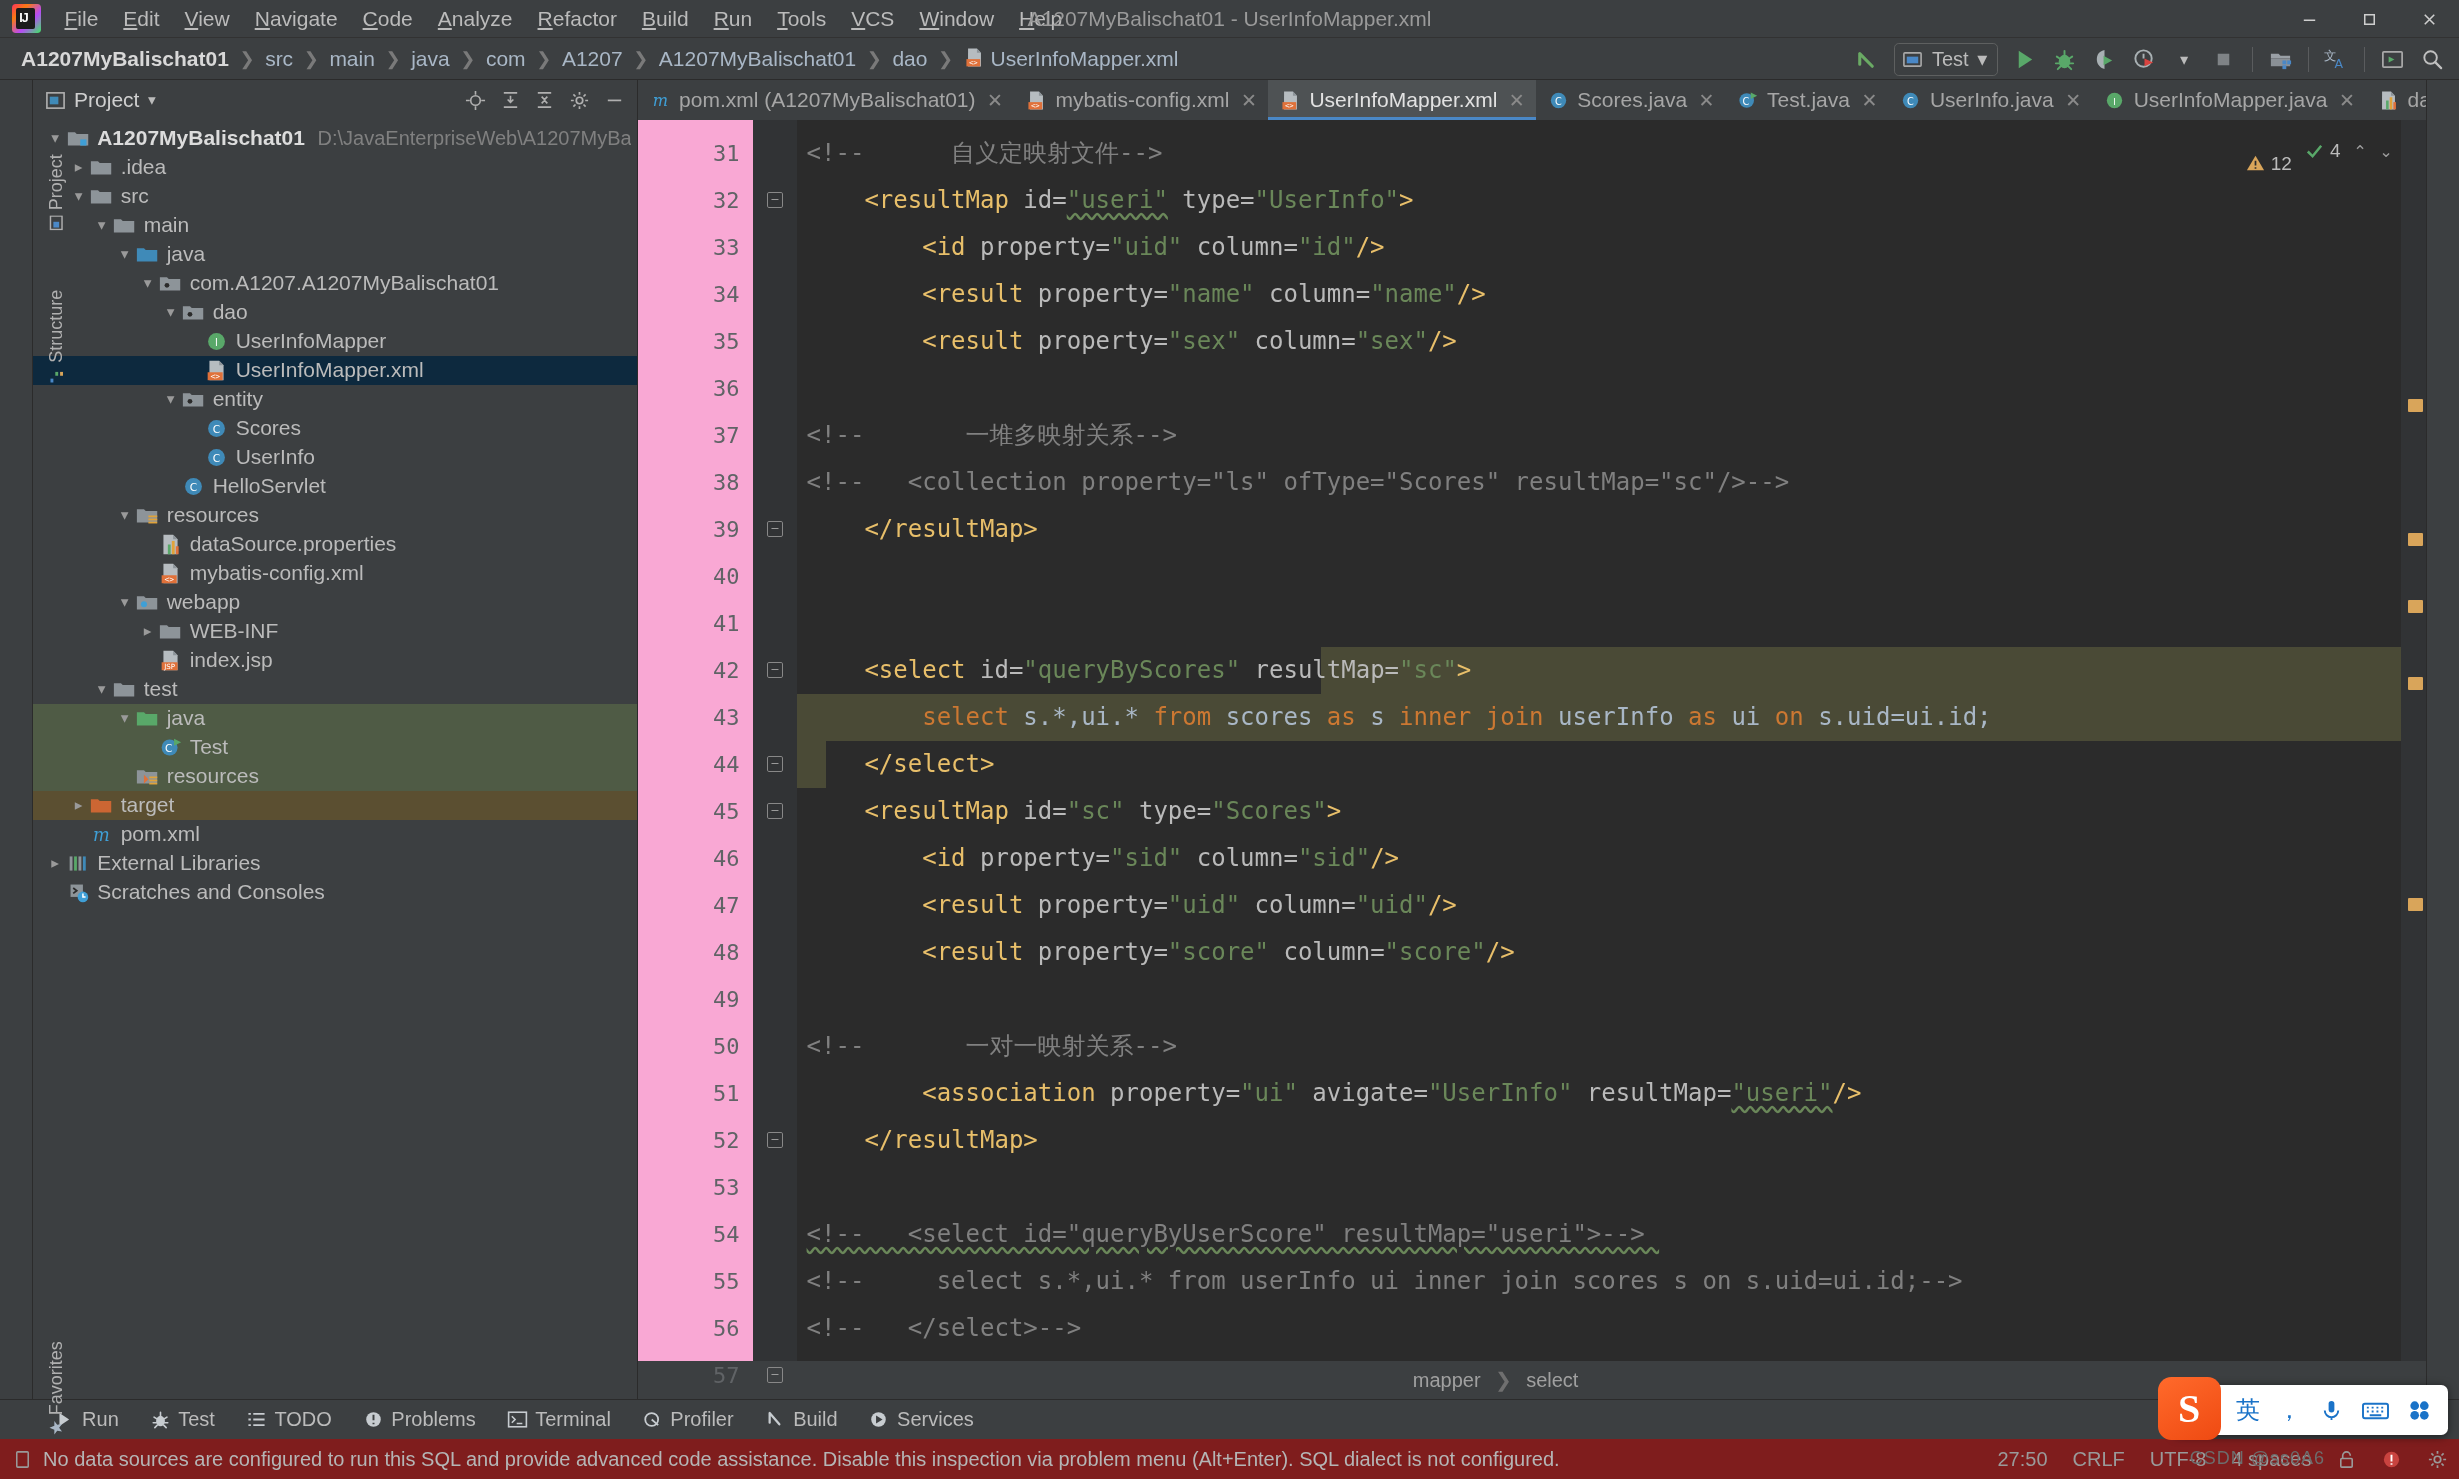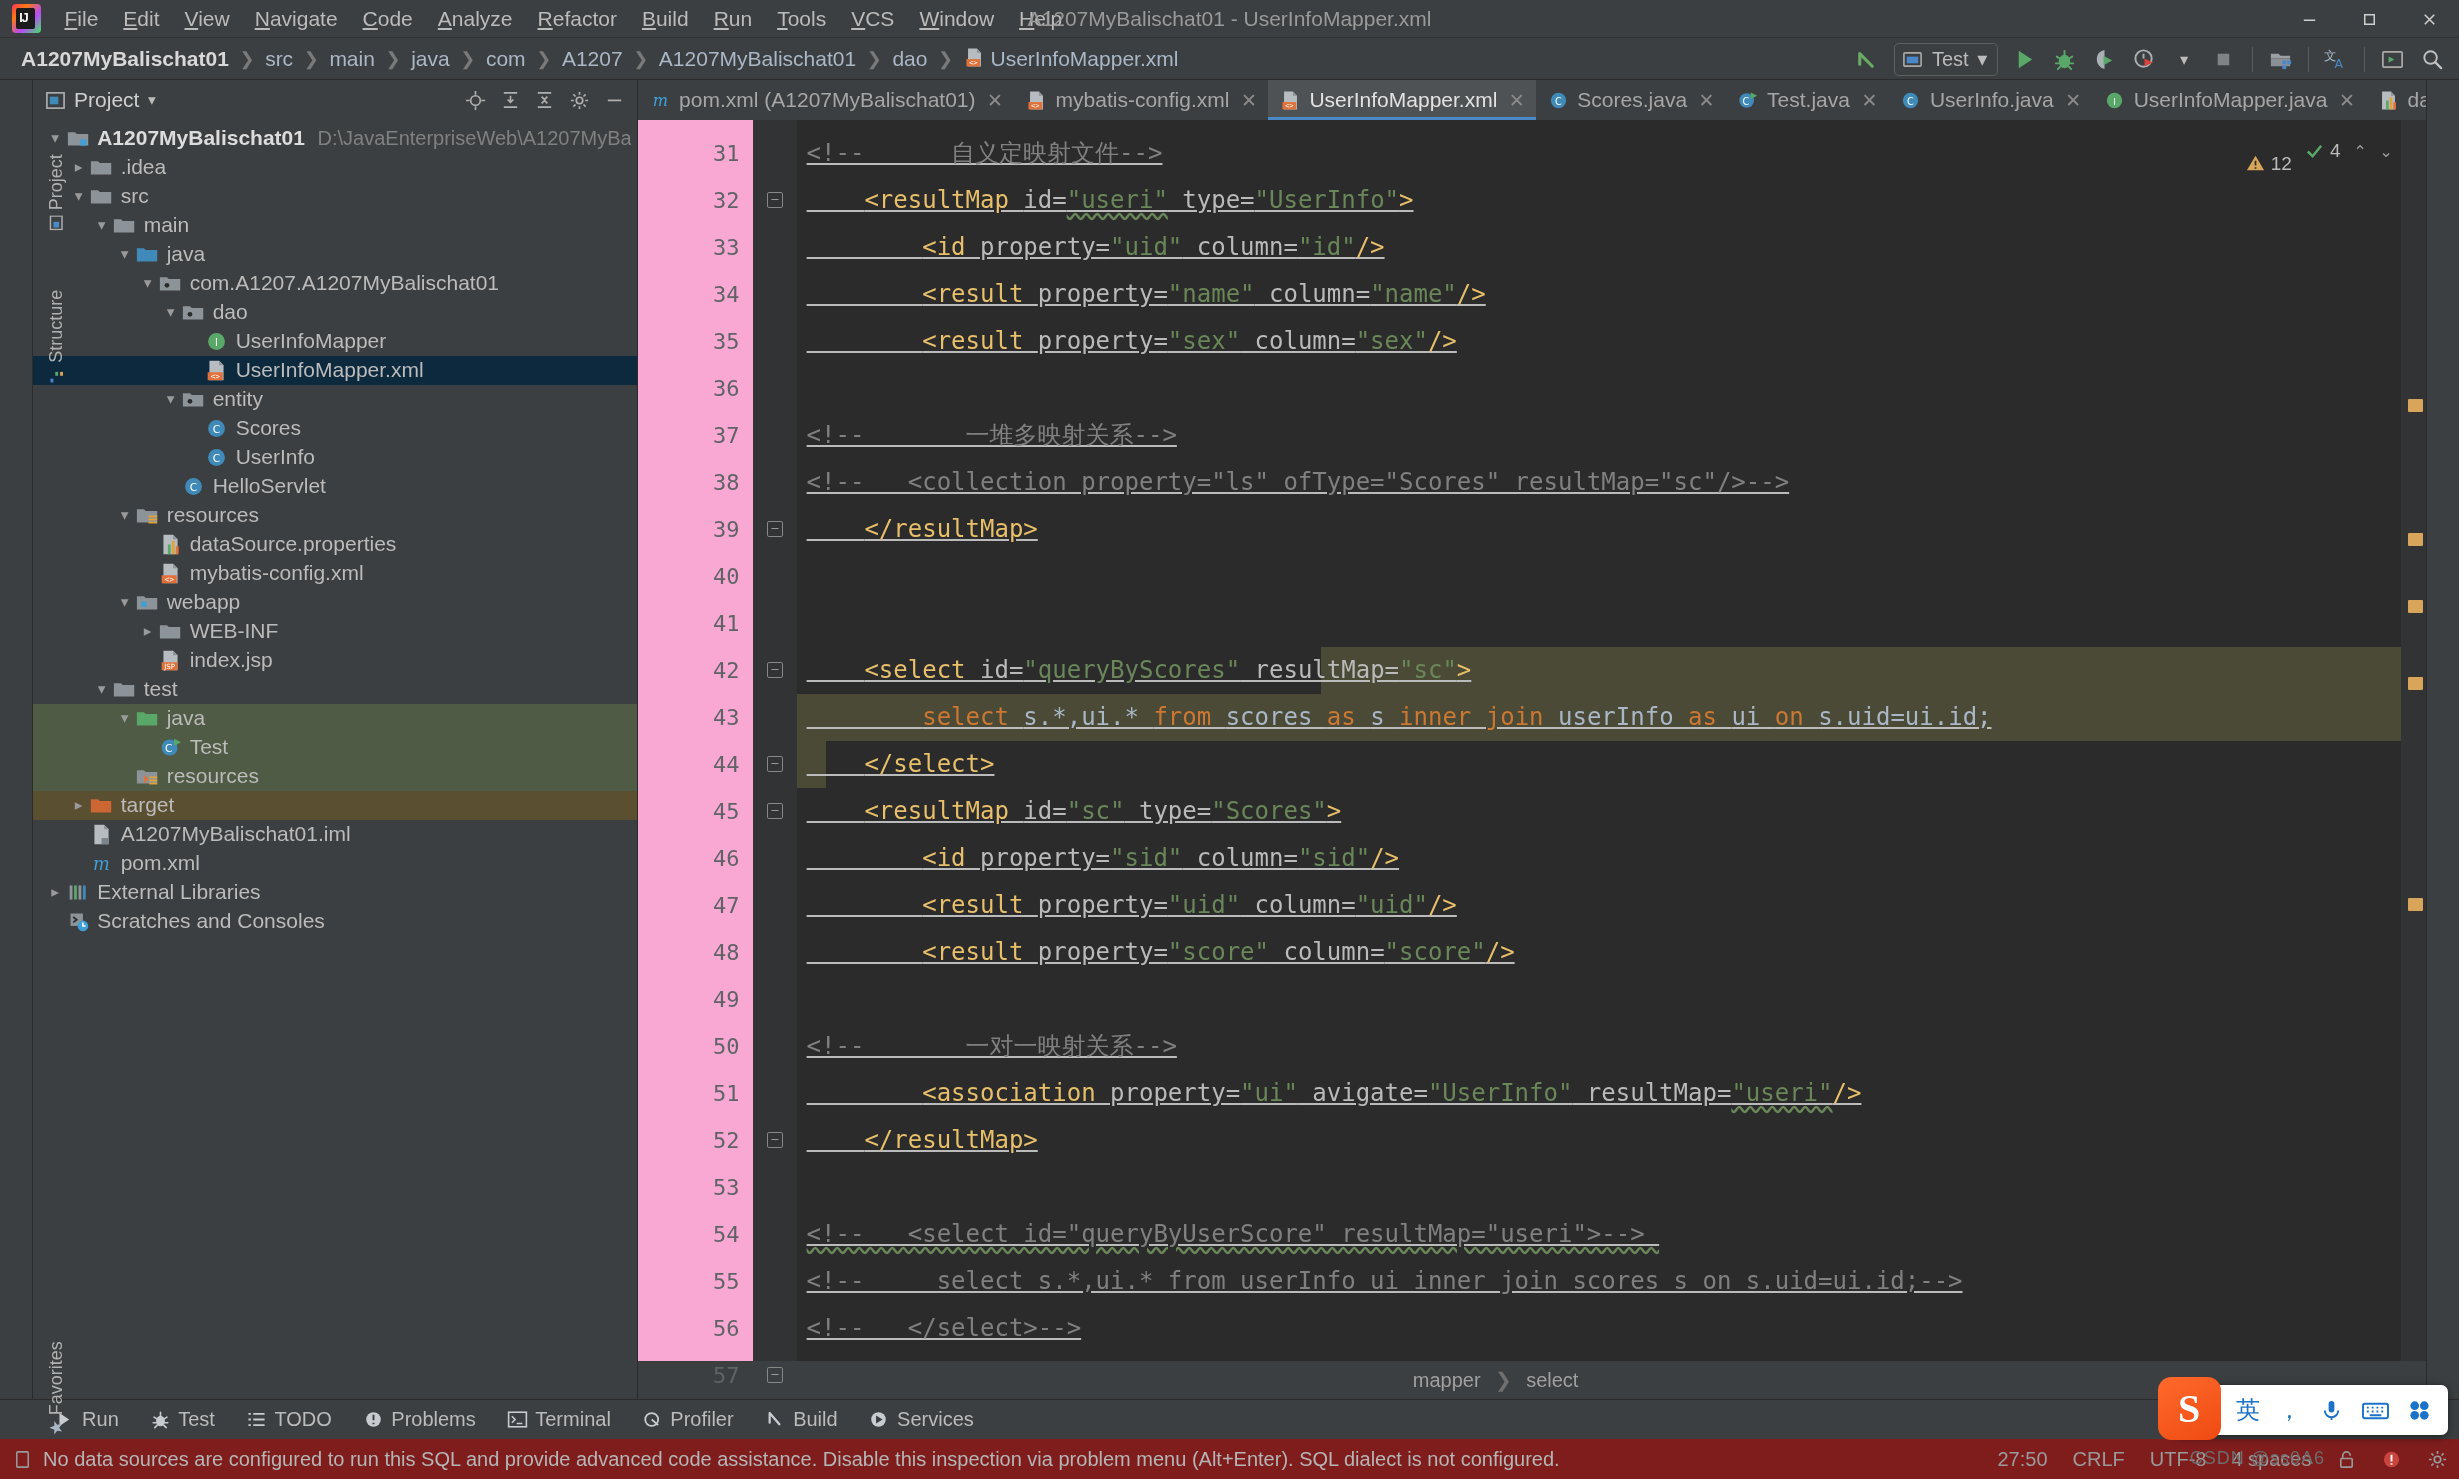--- a/index.html
+++ b/index.html
@@ -84,21 +84,21 @@
   .gutter { width:115px; background:#f9a8d4; flex:none; text-align:right; padding-top:9.6px; position:relative;}
   .gline { height:47px; line-height:47px; color:#606366; font-size:22px; padding-right:13.4px;
            font-family:"DejaVu Sans Mono", monospace;}
   .foldcol { width:44px; background:#313335; flex:none; padding-top:9.6px; position:relative;}
   .fold { height:47px; display:flex; align-items:center; justify-content:center;}
   .fold .g { width:16.3px; height:16.3px; border:1px solid #888; color:#aaa; font-size:12.5px; line-height:13.4px; text-align:center; border-radius:1.9px;}
   .code {
     flex:1; position:relative; padding-top:9.6px; overflow:hidden;
     font-family:"DejaVu Sans Mono", monospace; font-size:24px;
   }
-  .cline { height:47px; line-height:47px; white-space:pre; padding-left:9.6px;text-decoration:underline;}
+  .cline { height:47px; line-height:47px; white-space:pre; padding-left:9.6px;}
   .cline.hl { background:#32322c;}
   .tag { color:#e8bf6a; }
   .attr { color:#bababa; }
   .str { color:#6a8759; }
   .cmt { color:#808080; }
   .sqlkw { color:#cc7832; }
   .sqlid { color:#a9b7c6; }
   .wavy { text-decoration:underline wavy #6a8759; text-underline-offset:4.8px;}
 
   
@@ -594,31 +594,20 @@
             <span class="lbl">resources</span>
           </div>
           <div class="node src-target" style="padding-left: 35px;">
             <span class="arrow">▸</span>
             <span class="ico">
               <svg width="23" height="23" viewBox="0 0 26 26">
                 <path d="M1 6 h8 l2 2 h13 v13 H1 Z" fill="#cc6633"></path>
               </svg>
             </span>
             <span class="lbl">target</span>
-          </div>
-          <div class="node" style="padding-left: 35px;">
-            <span class="arrow"></span>
-            <span class="ico">
-              <svg width="23" height="23" viewBox="0 0 26 26">
-                <path d="M5 2 h11 l5 5 v17 H5 Z" fill="#b6bcc0"></path>
-                <path d="M16 2 l5 5 h-5 Z" fill="#8d9499"></path>
-                <rect x="13" y="17" width="8" height="7" fill="#7c858b"></rect>
-              </svg>
-            </span>
-            <span class="lbl">A1207MyBalischat01.iml</span>
           </div>
           <div class="node" style="padding-left: 35px;">
             <span class="arrow"></span>
             <span class="ico">
               <svg width="23" height="23" viewBox="0 0 26 26" style="font-size:22px">
                 <text x="13" y="20" font-size="20" fill="#3f9fd6" text-anchor="middle" font-family="DejaVu Serif" font-style="italic">m</text>
               </svg>
             </span>
             <span class="lbl">pom.xml</span>
           </div>

